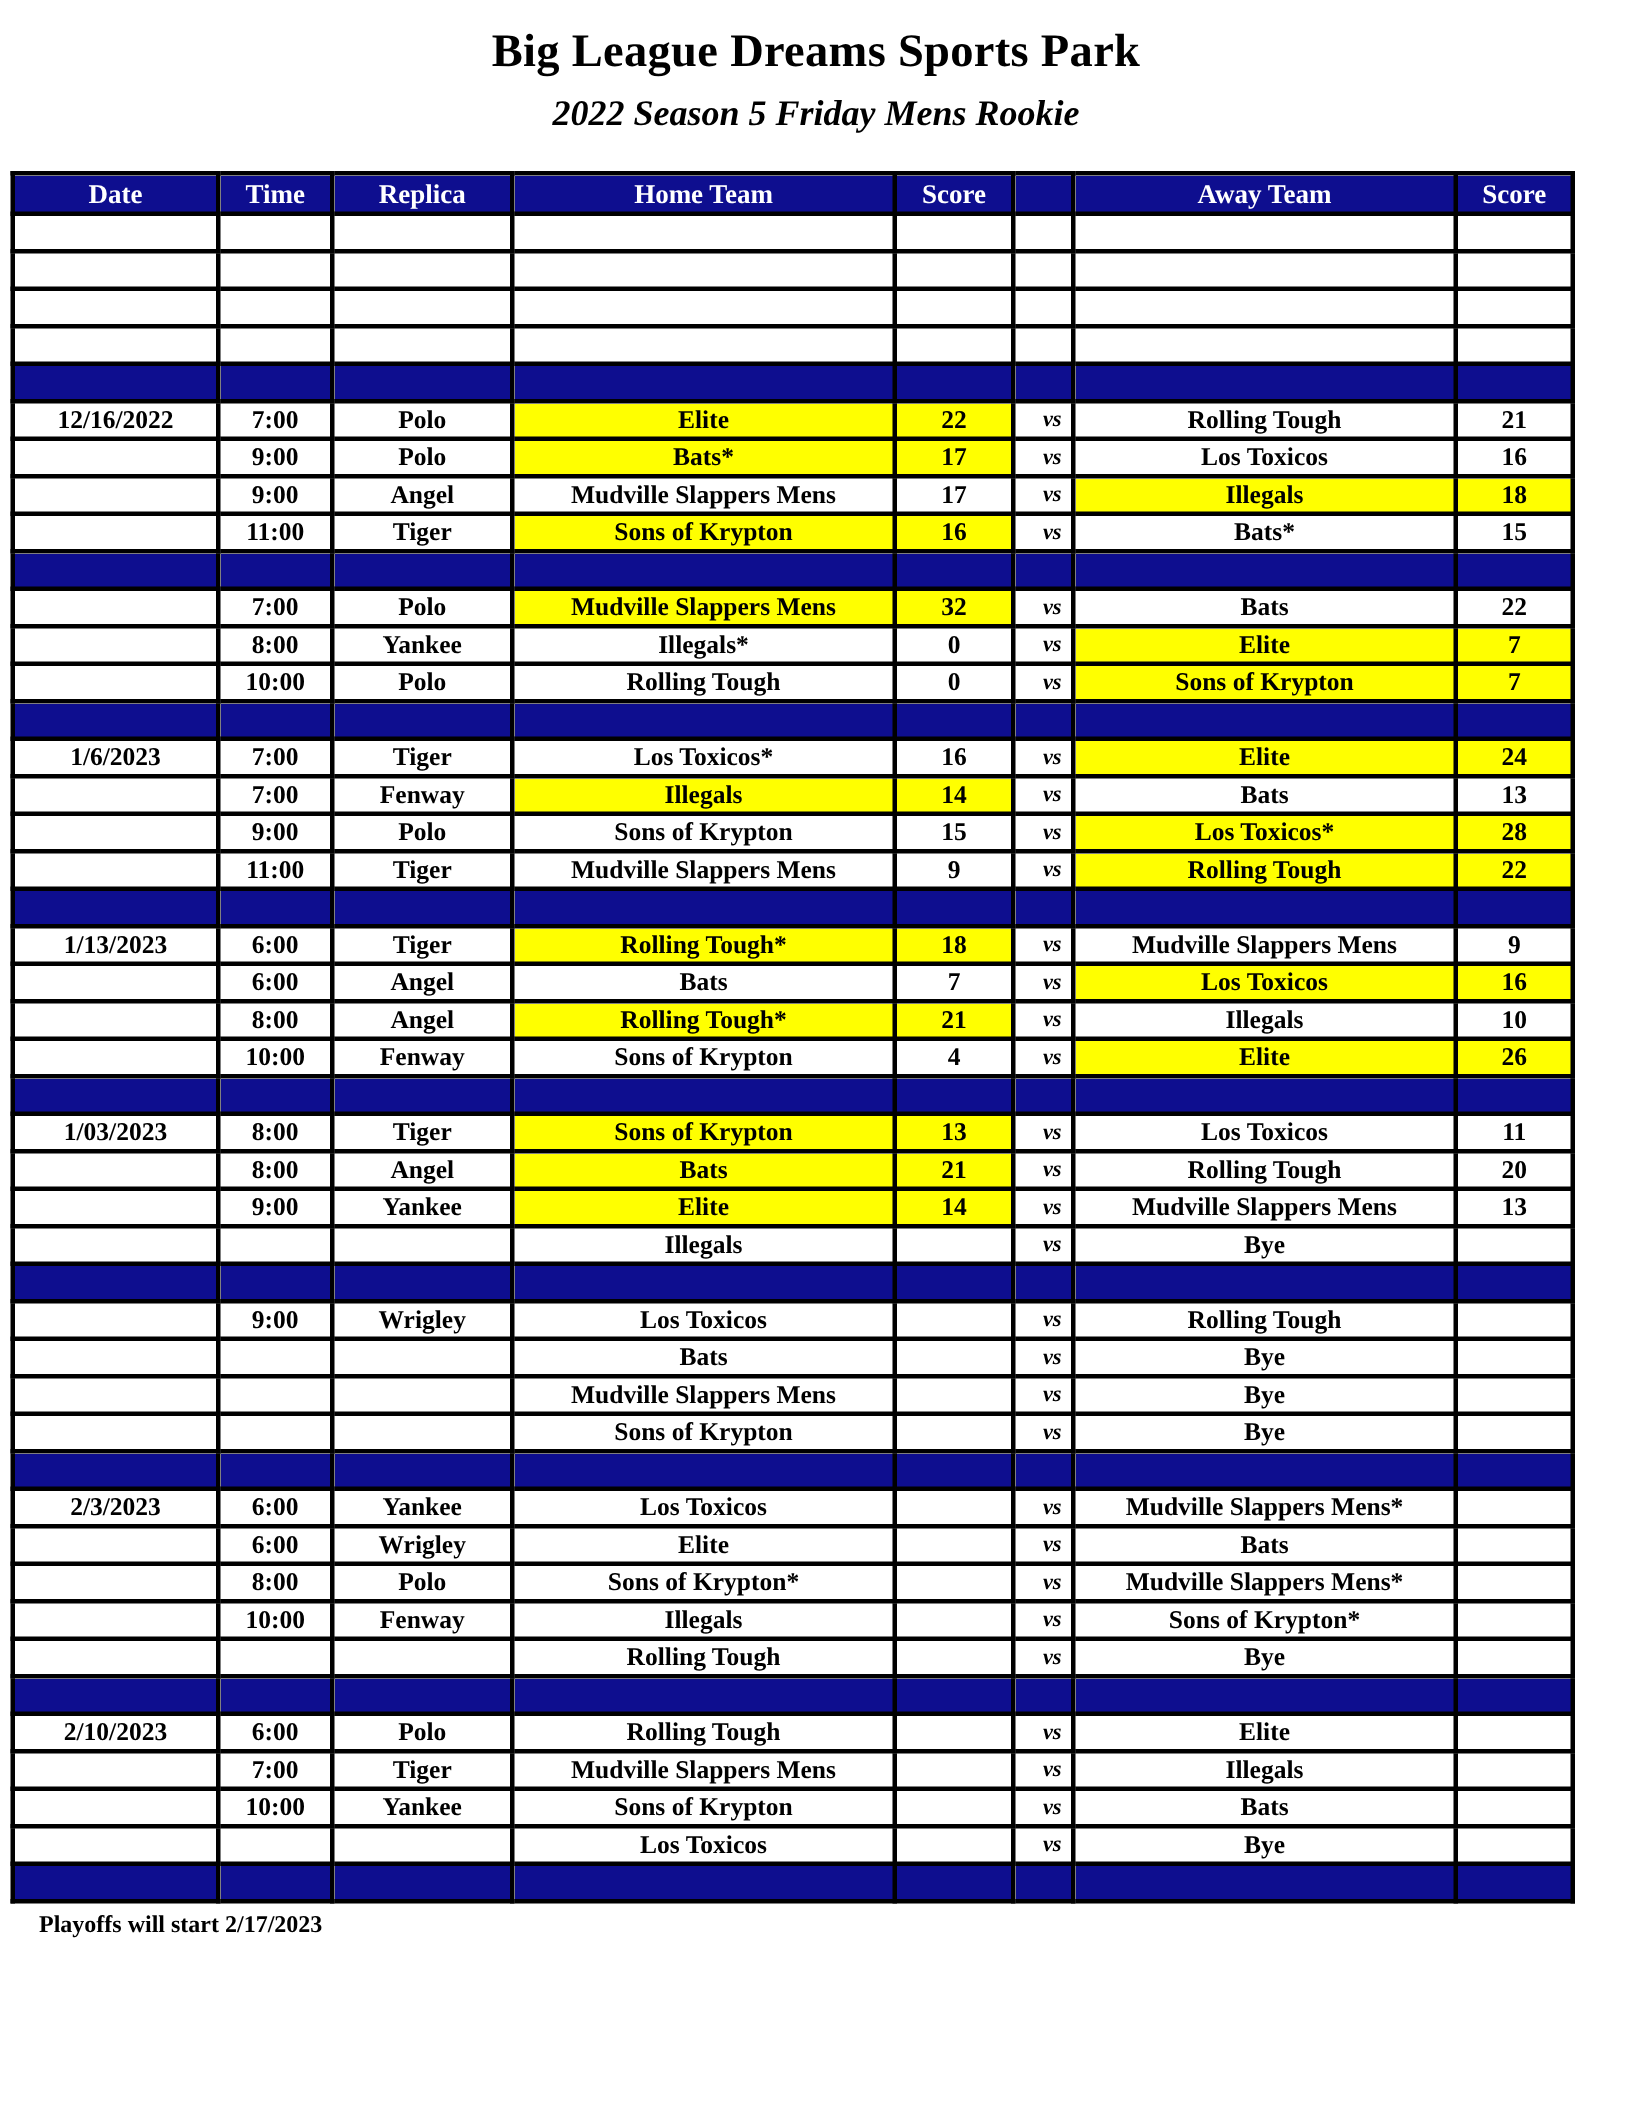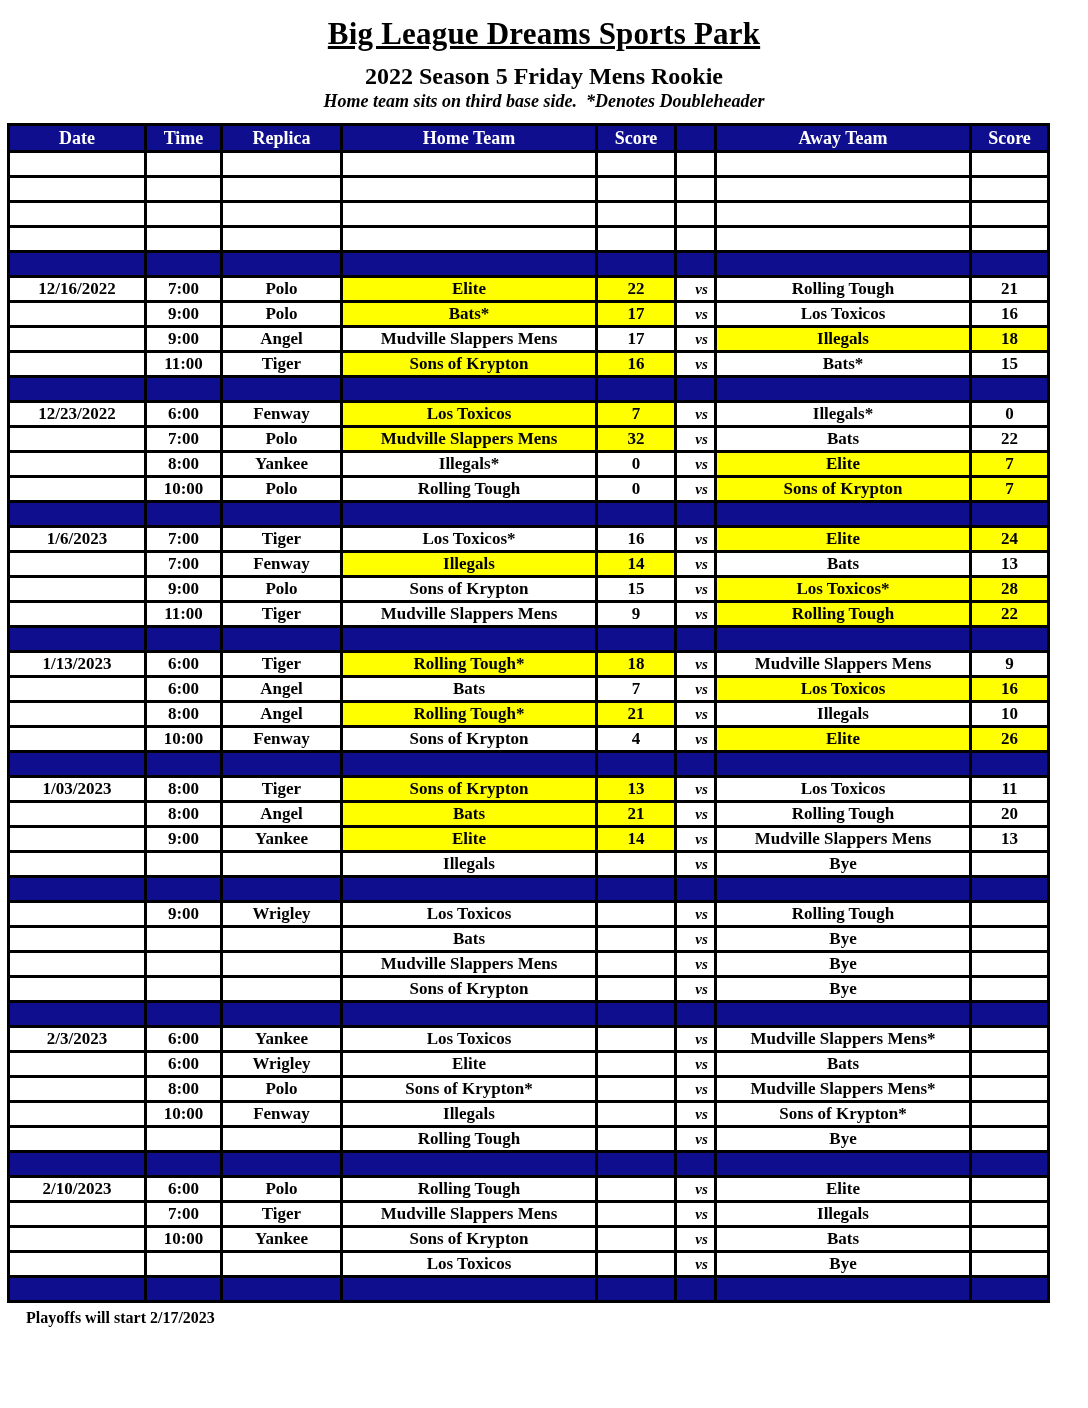--- a/index.html
+++ b/index.html
@@ -10,22 +10,22 @@
     --grid:#000000;
   }
   html,body{margin:0;padding:0;}
   body{
     width:1088px;height:1408px;background:#ffffff;color:#000;
     font-family:"Liberation Serif","DejaVu Serif",serif;
     font-weight:bold;
     overflow:hidden;
   }
   .header-block{text-align:center;padding-top:16px;}
-  .page-title{font-size:31px;line-height:36px;margin:0 0 10px 0;letter-spacing:.2px;text-decoration:underline;}
-  .page-subtitle{font-size:24px;line-height:28px;margin:0 0 0 0;}
+  .page-title{font-size:31px;line-height:36px;margin:0 0 10px 0;letter-spacing:.2px;}
+  .page-subtitle{font-size:24px;line-height:28px;margin:0 0 24px 0;font-style:italic;}
   .page-note{font-size:18px;line-height:22px;font-style:italic;margin:0 0 11px 0;white-space:pre;}
   table.schedule{
     border-collapse:collapse;table-layout:fixed;
     margin-left:7px;width:1040px;
   }
   .schedule th,.schedule td{
     border:3px solid var(--grid);
     height:22px;padding:0 2px;
     text-align:center;vertical-align:middle;
     font-weight:bold;font-size:17px;
@@ -39,21 +39,20 @@
   td.hl{background:var(--highlight);}
   td.vs{font-style:italic;font-size:15px;padding-left:14px;}
   .footer-note{margin:6px 0 0 26px;font-size:16px;}
 </style>
 </head>
 <body>
 
 <div class="header-block">
   <div class="page-title">Big League Dreams Sports Park</div>
   <div class="page-subtitle">2022 Season 5 Friday Mens Rookie</div>
-  <div class="page-note">Home team sits on third base side.  *Denotes Doubleheader</div>
 </div>
 
 <table class="schedule">
   <colgroup>
     <col style="width:137px">
       <col style="width:76px">
       <col style="width:120px">
     <col style="width:255px">
       <col style="width:79px">
       <col style="width:40px">
@@ -167,30 +166,20 @@
         <td></td>
         <td></td>
         <td></td>
         <td></td>
         <td></td>
         <td></td>
         <td></td>
         <td></td>
       </tr>
       <tr>
-        <td>12/23/2022</td>
-        <td>6:00</td>
-        <td>Fenway</td>
-        <td class="hl">Los Toxicos</td>
-        <td class="hl">7</td>
-        <td class="vs">vs</td>
-        <td>Illegals*</td>
-        <td>0</td>
-      </tr>
-      <tr>
         <td></td>
         <td>7:00</td>
         <td>Polo</td>
         <td class="hl">Mudville Slappers Mens</td>
         <td class="hl">32</td>
         <td class="vs">vs</td>
         <td>Bats</td>
         <td>22</td>
       </tr>
       <tr>

